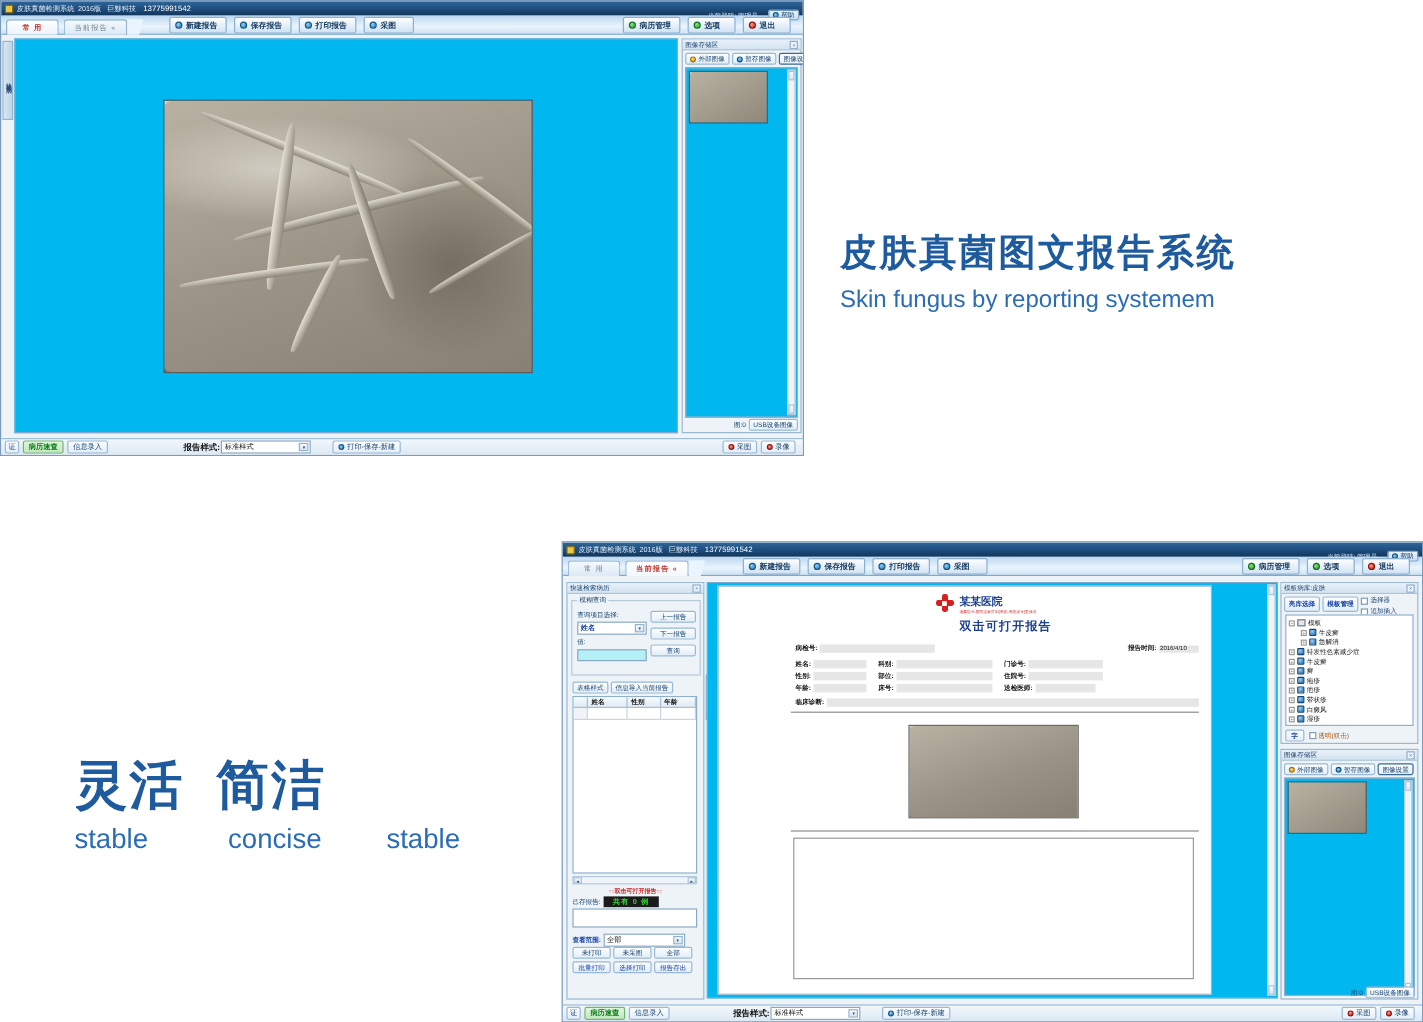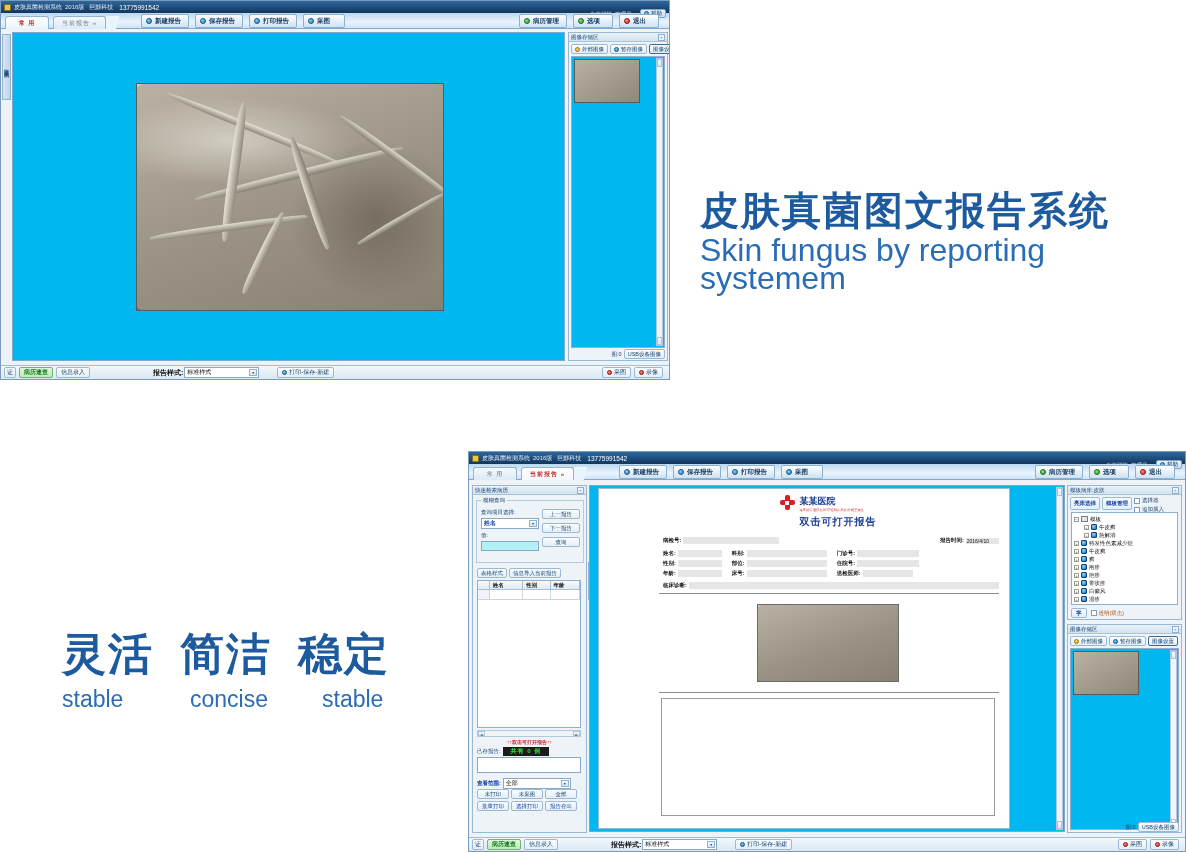--- a/index.html
+++ b/index.html
@@ -327,29 +327,28 @@
       <span>采图</span>
     </span>
     <span class="sbtn">
       <span class="dot red" style="width:5px;height:5px;margin-right:2px;"></span>
       <span>录像</span>
     </span>
   </div>
 </div>
 
 <div style="position:absolute; left:700px; top:186px; width:480px;">
-  <div class="mk-cn" style="font-size:39px; line-height:50px;">皮肤真菌图文报告系统</div>
-  <div class="mk-en" style="font-size:32px; line-height:28px; letter-spacing:0px;">Skin fungus by reporting systemem</div>
+  <div class="mk-cn" style="font-size:31px; line-height:50px;">皮肤真菌图文报告系统</div>
+  <div class="mk-en" style="font-size:20px; line-height:28px; letter-spacing:0px;">Skin fungus by reporting systemem</div>
 </div>
 
 <div style="position:absolute; left:62px; top:625px; width:360px;">
   <div style="display:flex; gap:26px; align-items:flex-end;">
     <span class="mk-cn" style="font-size:44px;">灵活</span>
     <span class="mk-cn" style="font-size:44px;">简洁</span>
-    <span class="mk-cn" style="font-size:44px;">稳定</span>
   </div>
   <div style="display:flex; gap:24px; align-items:flex-start; margin-top:2px;">
     <span class="mk-en" style="font-size:23px; width:104px;">stable</span>
     <span class="mk-en" style="font-size:23px; width:108px;">concise</span>
     <span class="mk-en" style="font-size:23px;">stable</span>
   </div>
 </div>
 
 <div class="win" style="left:468px; top:451px; width:718px; height:401px;">
 

